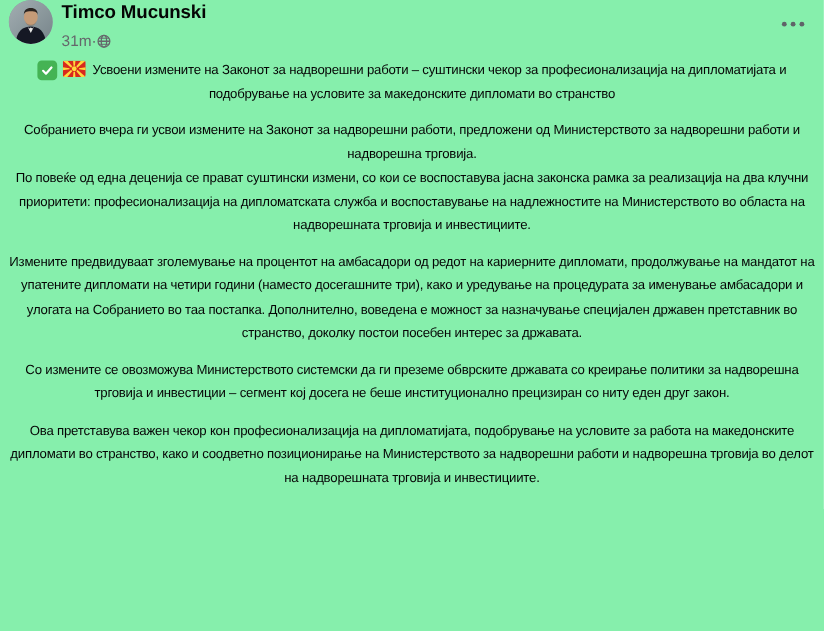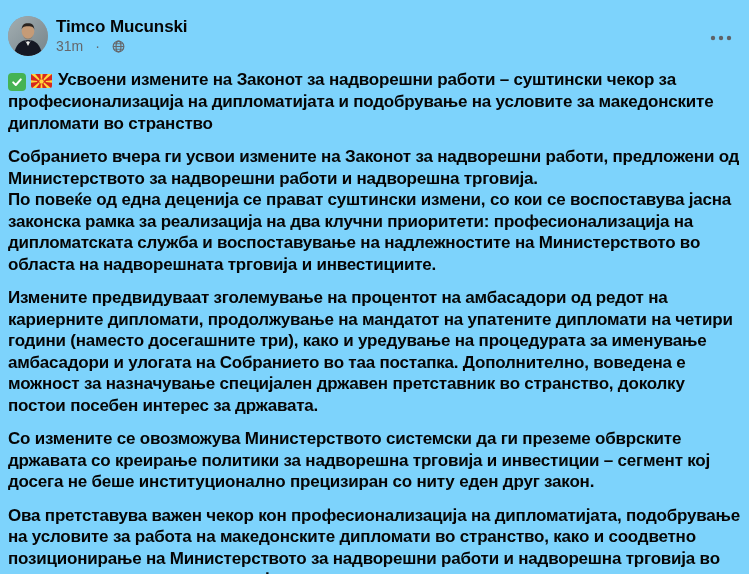--- a/index.html
+++ b/index.html
@@ -2,41 +2,41 @@
 <html><head>
 <meta charset="utf-8">
 <style>
   * { margin: 0; padding: 0; box-sizing: border-box; }
   html, body { background: #fff; }
   body {
     width: 749px; height: 574px; overflow: hidden;
     font-family: "Liberation Sans", "DejaVu Sans", sans-serif;
     color: #050505;
   }
-  .post { width: 749px; height: 574px; background: #7dd3fc; padding: 16px 8px 0 8px; position: relative; }
+  .post { width: 749px; height: 574px; background: #86efac; padding: 0 8px 0 8px; position: relative; text-align: center; }
 
   
   .header { display: flex; align-items: flex-start; position: relative; height: 40px; }
   .avatar {
     width: 40px; height: 40px; border-radius: 50%; overflow: hidden; flex: 0 0 40px;
     cursor: pointer; background: #8d9aa0;
   }
   .head-info { margin-left: 8px; padding-top: 1px; }
   .author-name { font-size: 17px; font-weight: bold; line-height: 20px; color: #050505; cursor: pointer; letter-spacing: -0.1px; }
-  .meta-row { display: flex; align-items: center; gap: 12px; margin-top: 0; color: #65676b; font-size: 14px; line-height: 18px; }
+  .meta-row { display: flex; align-items: center; gap: 0; margin-top: 7px; color: #65676b; font-size: 14px; line-height: 18px; }
   .meta-row .sep { color: #65676b; }
   .globe { display: inline-flex; margin-top: 1px; }
   .more-btn {
     position: absolute; right: 4px; top: 10px; width: 32px; height: 24px;
     display: flex; align-items: center; justify-content: center; border-radius: 6px; cursor: pointer;
     background: transparent; border: none;
   }
 
   
-  .content { margin-top: 13px; font-size: 17px; line-height: 21.5px; letter-spacing: -0.2px; color: #050505; font-weight: bold; }
+  .content { margin-top: 13px; font-size: 12px; line-height: 21.5px; letter-spacing: -0.2px; color: #050505; }
   .para { margin-bottom: 12px; }
   .para .txt { white-space: pre-line; }
 
   
   .emoji { display: inline-block; vertical-align: -3px; }
   .check-emoji {
     width: 18px; height: 18px; border-radius: 4px; margin-right: 5px;
     display: inline-flex; align-items: center; justify-content: center;
   }
   .flag-emoji { width: 21px; height: 15px; border-radius: 2px; overflow: hidden; margin-right: 6px; }

